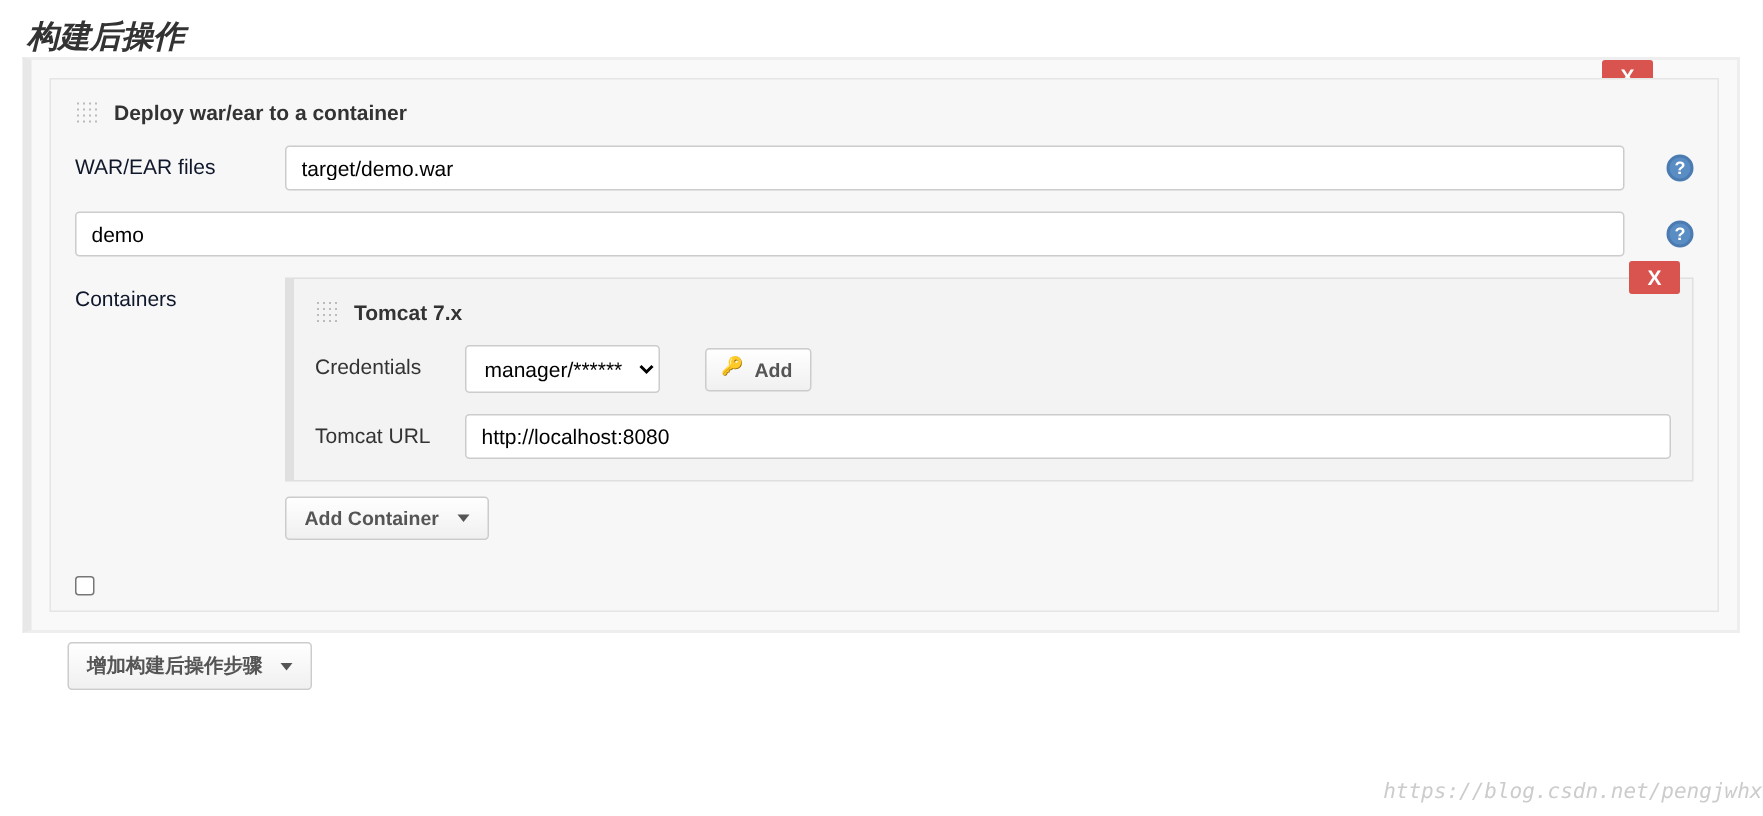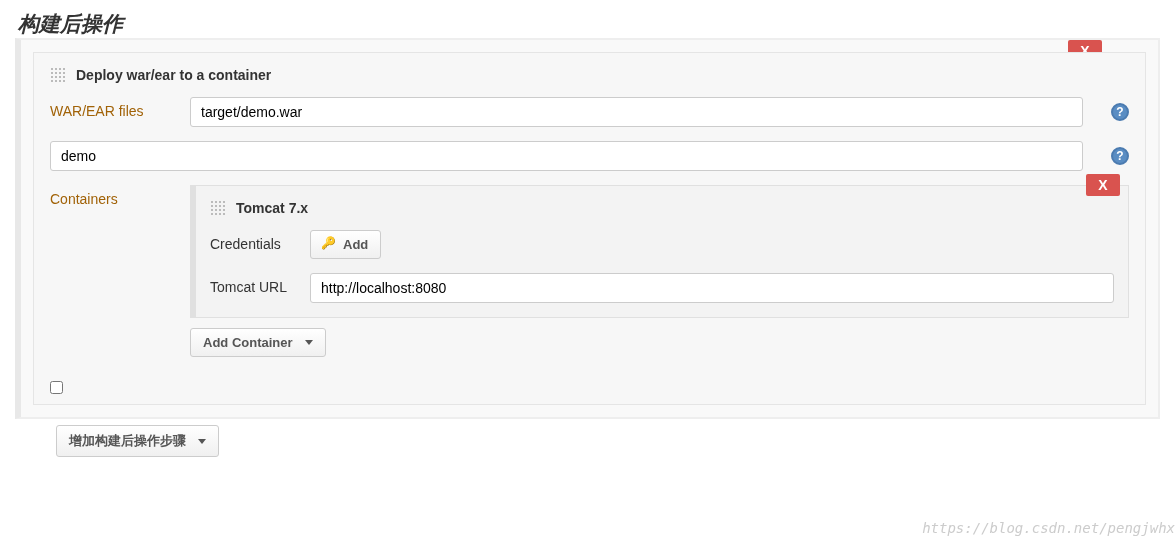--- a/index.html
+++ b/index.html
@@ -71,21 +71,21 @@
       flex-shrink: 0;
     }
     .section-title {
       font-weight: bold;
       font-size: 14px;
       color: #333;
     }
     .label-col {
       width: 140px;
       padding-top: 6px;
-      color: #a16207;
+      color: #0f172a;
     }
     .field-col {
       flex: 1;
       display: flex;
       align-items: center;
       gap: 20px;
     }
     .text-input {
       width: 100%;
       padding: 6px 10px;
@@ -186,21 +186,21 @@
       margin-left: 0;
     }
     .containers-row {
       display: flex;
       align-items: flex-start;
     }
     .containers-content {
       flex: 1;
     }
     .bottom-btn-wrap {
-      margin: 6px 32px 0;
+      margin: 6px 21px 0;
       padding-left: 24px;
     }
     .watermark {
       position: absolute;
       bottom: 8px;
       right: 0;
       color: #ccc;
       font-family: monospace;
       font-size: 14px;
       font-style: italic;
@@ -244,20 +244,23 @@
           <button class="sub-close-btn">X</button>
 
           <div class="row-header">
             <div class="drag-icon"></div>
             <div class="section-title">Tomcat 7.x</div>
           </div>
 
           <div class="row">
             <div class="sub-label-col">Credentials</div>
             <div class="field-col">
+              <select class="select-input">
+                <option>manager/******</option>
+              </select>
               <button class="btn">
                 <span class="key-icon"></span>
                 <span>Add</span>
               </button>
             </div>
           </div>
 
           <div class="row" style="margin-bottom:0">
             <div class="sub-label-col">Tomcat URL</div>
             <div class="field-col">

